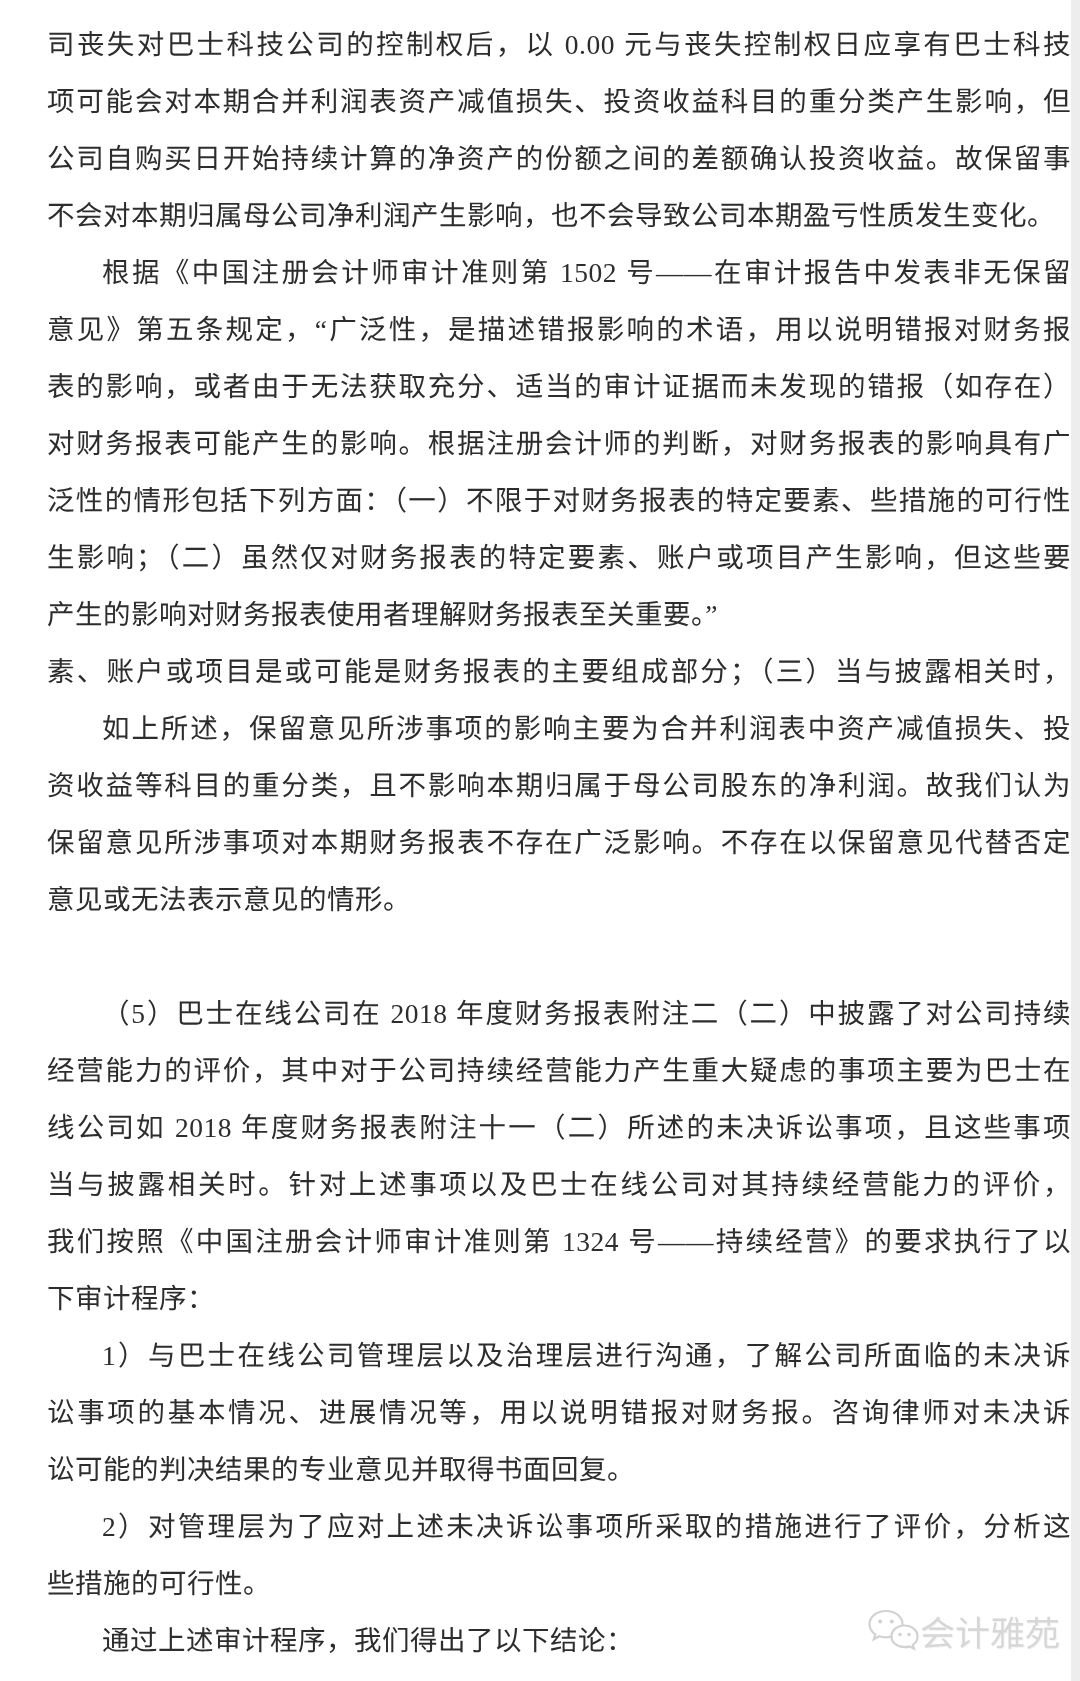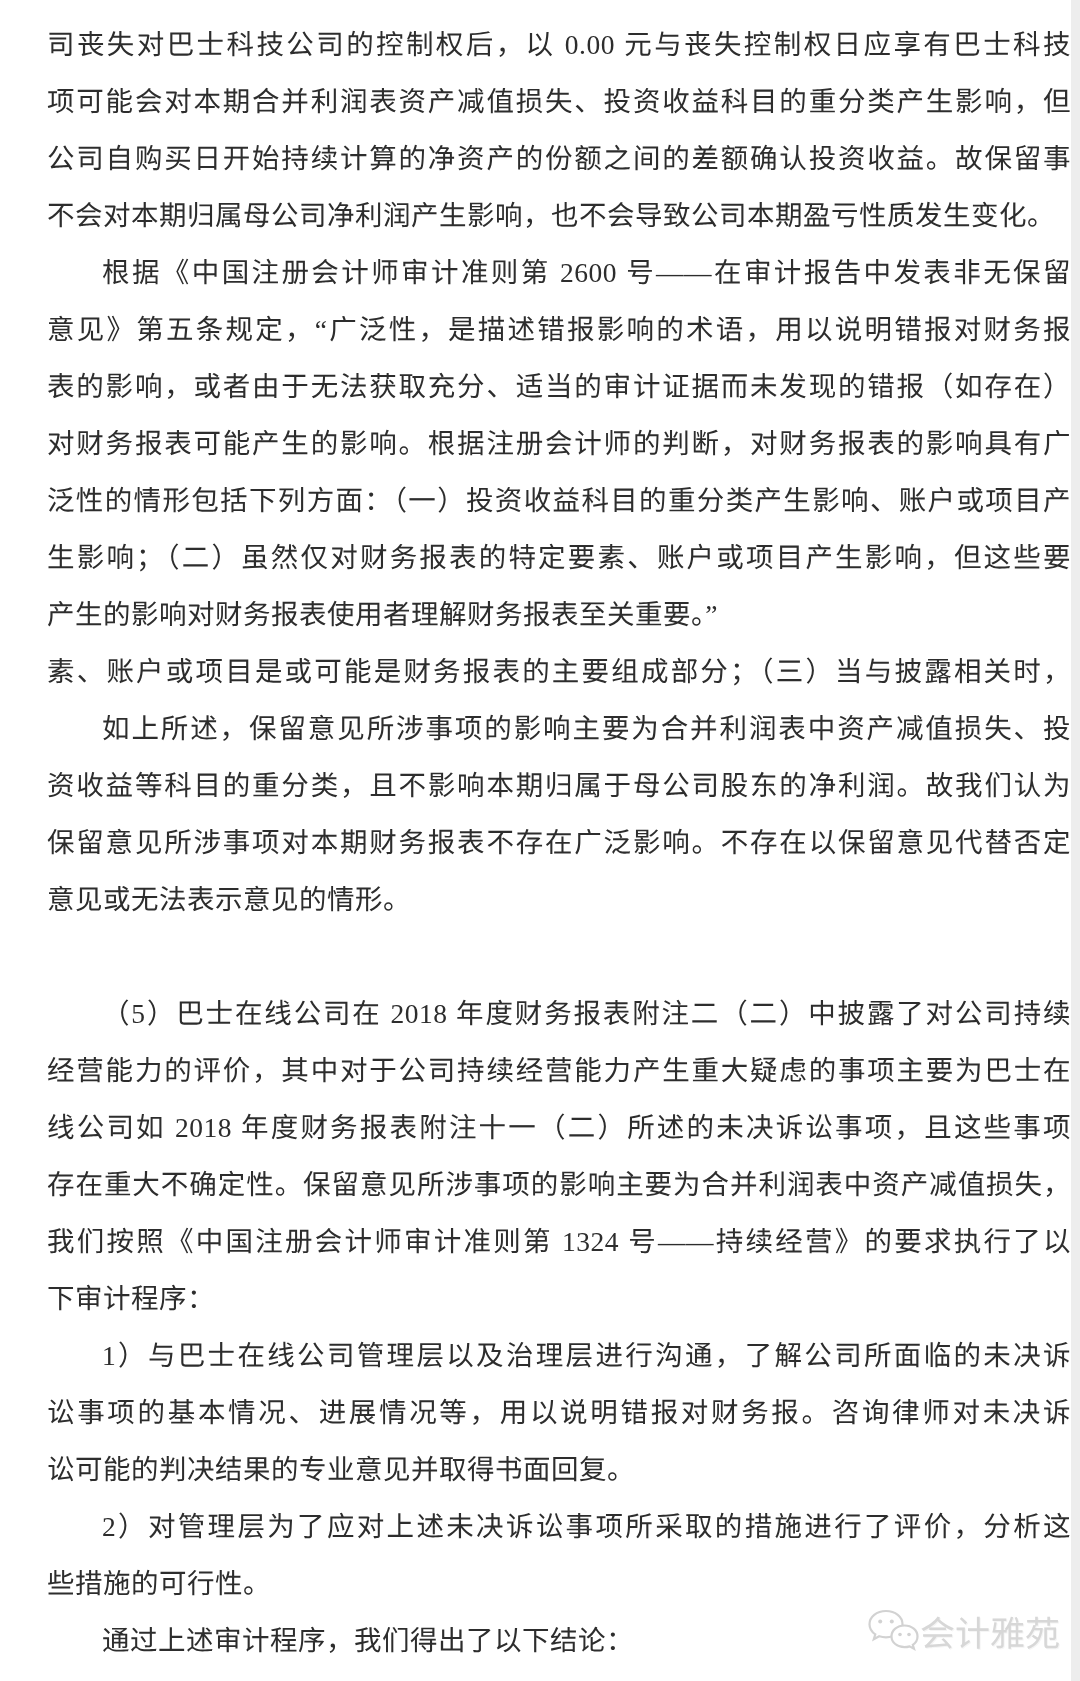--- a/index.html
+++ b/index.html
@@ -51,36 +51,36 @@
   .watermark svg { display: block; }
 </style>
 </head>
 <body>
 
 <div class="page">
   <div class="line">司丧失对巴士科技公司的控制权后，以 0.00 元与丧失控制权日应享有巴士科技</div>
   <div class="line">项可能会对本期合并利润表资产减值损失、投资收益科目的重分类产生影响，但</div>
   <div class="line">公司自购买日开始持续计算的净资产的份额之间的差额确认投资收益。故保留事</div>
   <div class="line end">不会对本期归属母公司净利润产生影响，也不会导致公司本期盈亏性质发生变化。</div>
-  <div class="line indent">根据《中国注册会计师审计准则第 2600 号——在审计报告中发表非无保留</div>
+  <div class="line indent">根据《中国注册会计师审计准则第 1502 号——在审计报告中发表非无保留</div>
   <div class="line">意见》第五条规定，“广泛性，是描述错报影响的术语，用以说明错报对财务报</div>
   <div class="line">表的影响，或者由于无法获取充分、适当的审计证据而未发现的错报（如存在）</div>
   <div class="line">对财务报表可能产生的影响。根据注册会计师的判断，对财务报表的影响具有广</div>
-  <div class="line">泛性的情形包括下列方面：（一）投资收益科目的重分类产生影响、账户或项目产</div>
+  <div class="line">泛性的情形包括下列方面：（一）不限于对财务报表的特定要素、些措施的可行性</div>
   <div class="line">生影响；（二）虽然仅对财务报表的特定要素、账户或项目产生影响，但这些要</div>
   <div class="line end">产生的影响对财务报表使用者理解财务报表至关重要。”</div>
   <div class="line">素、账户或项目是或可能是财务报表的主要组成部分；（三）当与披露相关时，</div>
   <div class="line indent">如上所述，保留意见所涉事项的影响主要为合并利润表中资产减值损失、投</div>
   <div class="line">资收益等科目的重分类，且不影响本期归属于母公司股东的净利润。故我们认为</div>
   <div class="line">保留意见所涉事项对本期财务报表不存在广泛影响。不存在以保留意见代替否定</div>
   <div class="line end">意见或无法表示意见的情形。</div>
   <div class="line indent gap">（5）巴士在线公司在 2018 年度财务报表附注二（二）中披露了对公司持续</div>
   <div class="line">经营能力的评价，其中对于公司持续经营能力产生重大疑虑的事项主要为巴士在</div>
   <div class="line">线公司如 2018 年度财务报表附注十一（二）所述的未决诉讼事项，且这些事项</div>
-  <div class="line">存在重大不确定性。保留意见所涉事项的影响主要为合并利润表中资产减值损失，</div>
+  <div class="line">当与披露相关时。针对上述事项以及巴士在线公司对其持续经营能力的评价，</div>
   <div class="line">我们按照《中国注册会计师审计准则第 1324 号——持续经营》的要求执行了以</div>
   <div class="line end">下审计程序：</div>
   <div class="line indent">1）与巴士在线公司管理层以及治理层进行沟通，了解公司所面临的未决诉</div>
   <div class="line">讼事项的基本情况、进展情况等，用以说明错报对财务报。咨询律师对未决诉</div>
   <div class="line end">讼可能的判决结果的专业意见并取得书面回复。</div>
   <div class="line indent">2）对管理层为了应对上述未决诉讼事项所采取的措施进行了评价，分析这</div>
   <div class="line end">些措施的可行性。</div>
   <div class="line indent end">通过上述审计程序，我们得出了以下结论：</div>
 </div>
 

